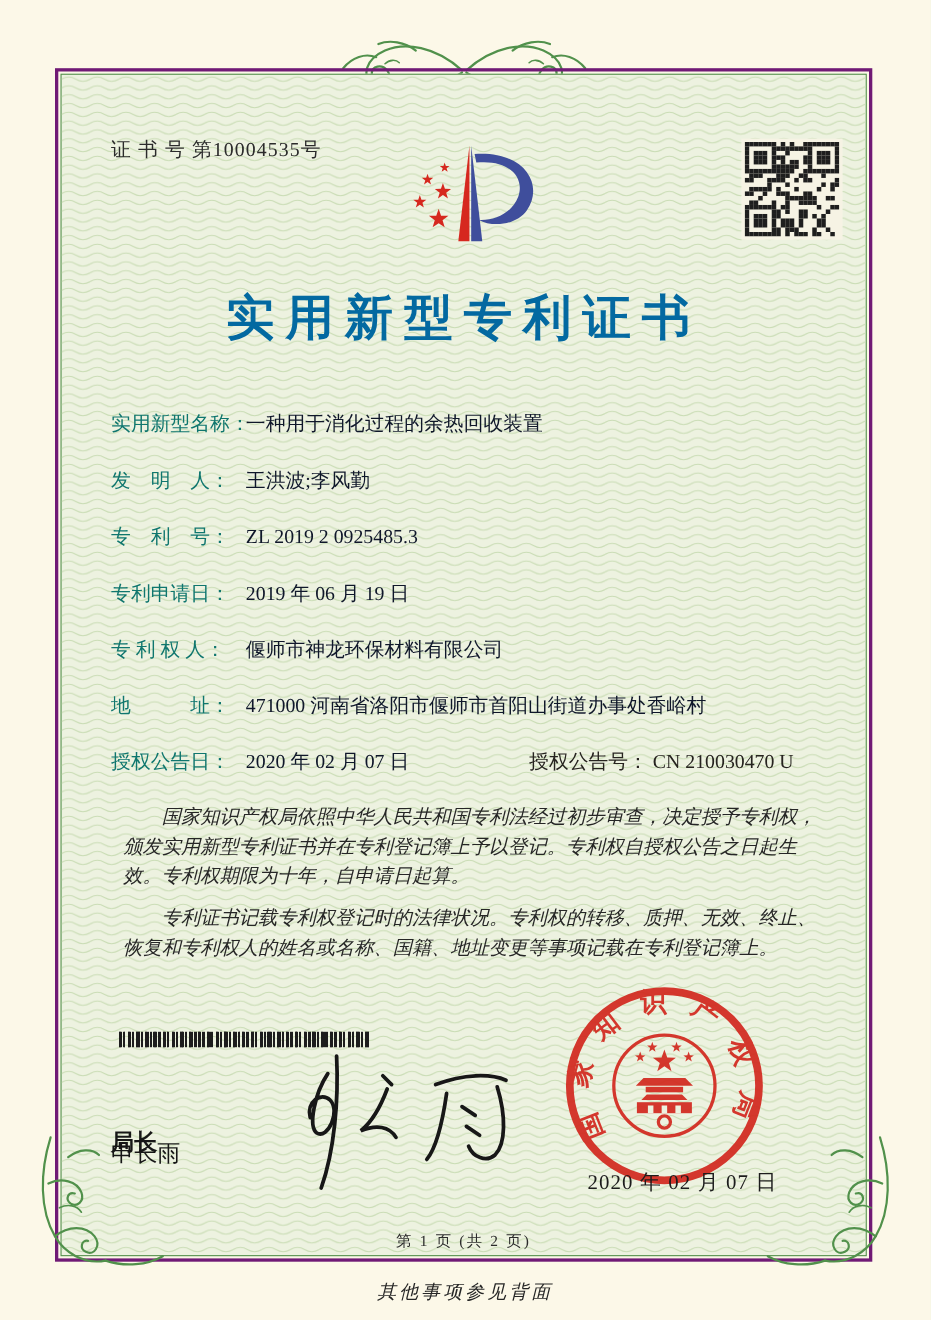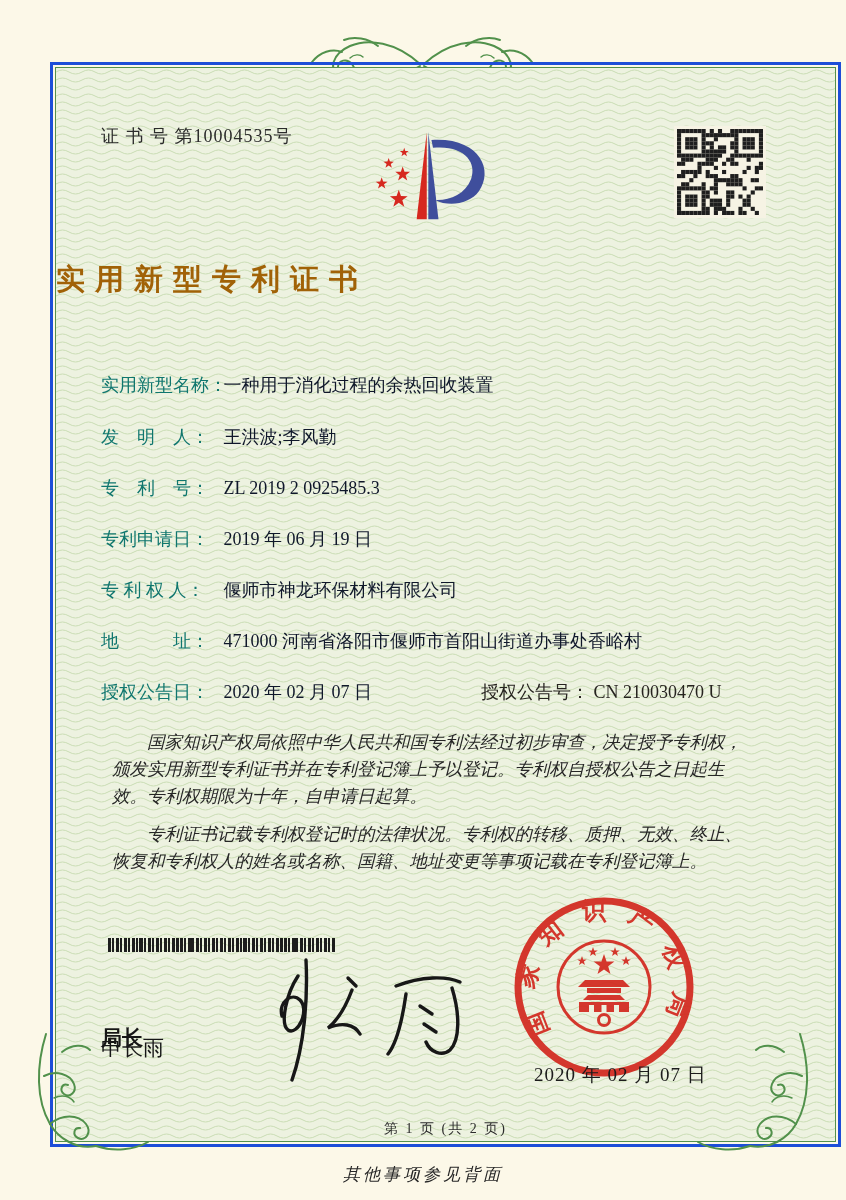--- a/index.html
+++ b/index.html
@@ -1,28 +1,28 @@
 <!DOCTYPE html>
 <html><head>
 <meta charset="utf-8">
 <style>
   html,body{margin:0;padding:0;}
   body{background:#fcf8e8;}
   .page{position:relative;width:846px;height:1200px;background:#fcf8e8;
         font-family:"Liberation Serif",serif;color:#26231f;overflow:hidden;}
   .frame{position:absolute;left:50px;top:62px;width:737px;height:1079px;
-         border:3px solid #1d4ed8;padding-left:48px;}
+         border:3px solid #701a75;}
   .frame-inner{position:absolute;inset:2px;border:1px solid #54904c;background:#edf2e0;}
   .waves{position:absolute;inset:0;width:100%;height:100%;}
   .abs{position:absolute;}
   .cert-no{left:45px;top:56px;font-size:18px;letter-spacing:1px;color:#2b2b2b;}
   .logo{left:300px;top:46px;}
   .qr{left:618px;top:58px;background:#f6f3e4;padding:3px;}
-  .title{left:0;top:192px;width:100%;font-size:29px;font-weight:bold;
-         letter-spacing:10px;color:#a16207;}
+  .title{left:0;top:192px;width:100%;text-align:center;font-size:44px;font-weight:bold;
+         letter-spacing:10px;color:#0369a1;}
   .row{left:45px;top:0;font-size:18px;white-space:nowrap;}
   .row .lab{display:inline-block;width:118px;color:#0f766e;}
   .row .val{color:#0f172a;}
   .gazette{left:380px;font-size:18px;white-space:nowrap;}
   .paras{left:45px;top:650px;width:660px;font-size:17.5px;line-height:27px;
          font-style:italic;color:#262626;}
   .paras p{margin:11px;text-indent:2em;}
   .barcode{left:52px;top:870px;width:228px;height:14px;
      background:
        repeating-linear-gradient(90deg,#1d1d1d 0 2px,rgba(0,0,0,0) 2px 4px),

